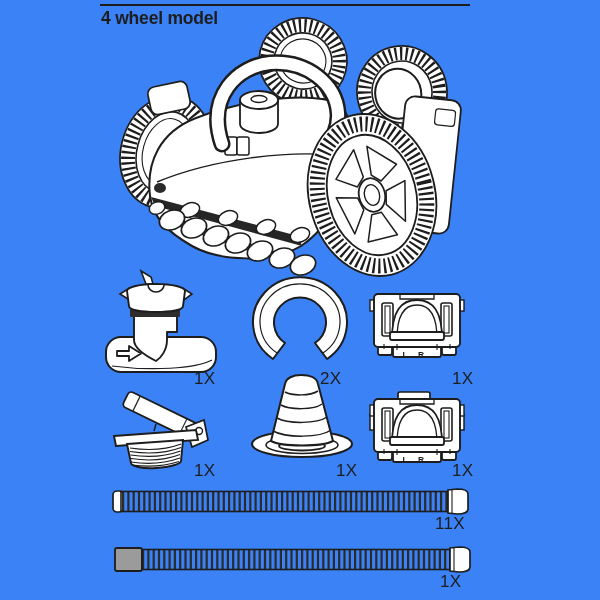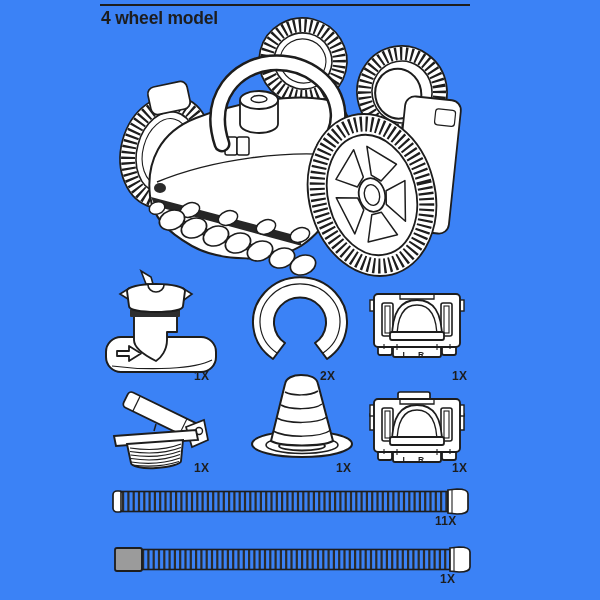--- a/index.html
+++ b/index.html
@@ -6,21 +6,21 @@
   #canvas{
     position:relative;width:600px;height:600px;background:#3b82f6;overflow:hidden;
     font-family:"Liberation Sans",sans-serif;color:#1d1d1d;padding-left:36px;
   }
   .rule{position:absolute;background:#1d1d1d;}
   .title{
     position:absolute;left:101px;top:8px;font-size:17.5px;font-weight:bold;
     letter-spacing:-0.2px;color:#1d1d1d;
   }
   .qty{
-    position:absolute;font-size:12px;font-weight:bold;color:#1d1d1d;letter-spacing:0.3px;
+    position:absolute;font-size:17px;font-weight:normal;color:#1d1d1d;letter-spacing:0.3px;
   }
   svg{position:absolute;left:0;top:0;}
   svg *{vector-effect:none;}
   .ln{stroke:#1d1d1d;fill:none;}
   .wh{stroke:#1d1d1d;fill:#ffffff;}
   text.mark{font-family:"Liberation Sans",sans-serif;font-size:8.5px;font-weight:bold;fill:#1d1d1d;text-anchor:middle;}
 </style>
 </head>
 <body>
 

